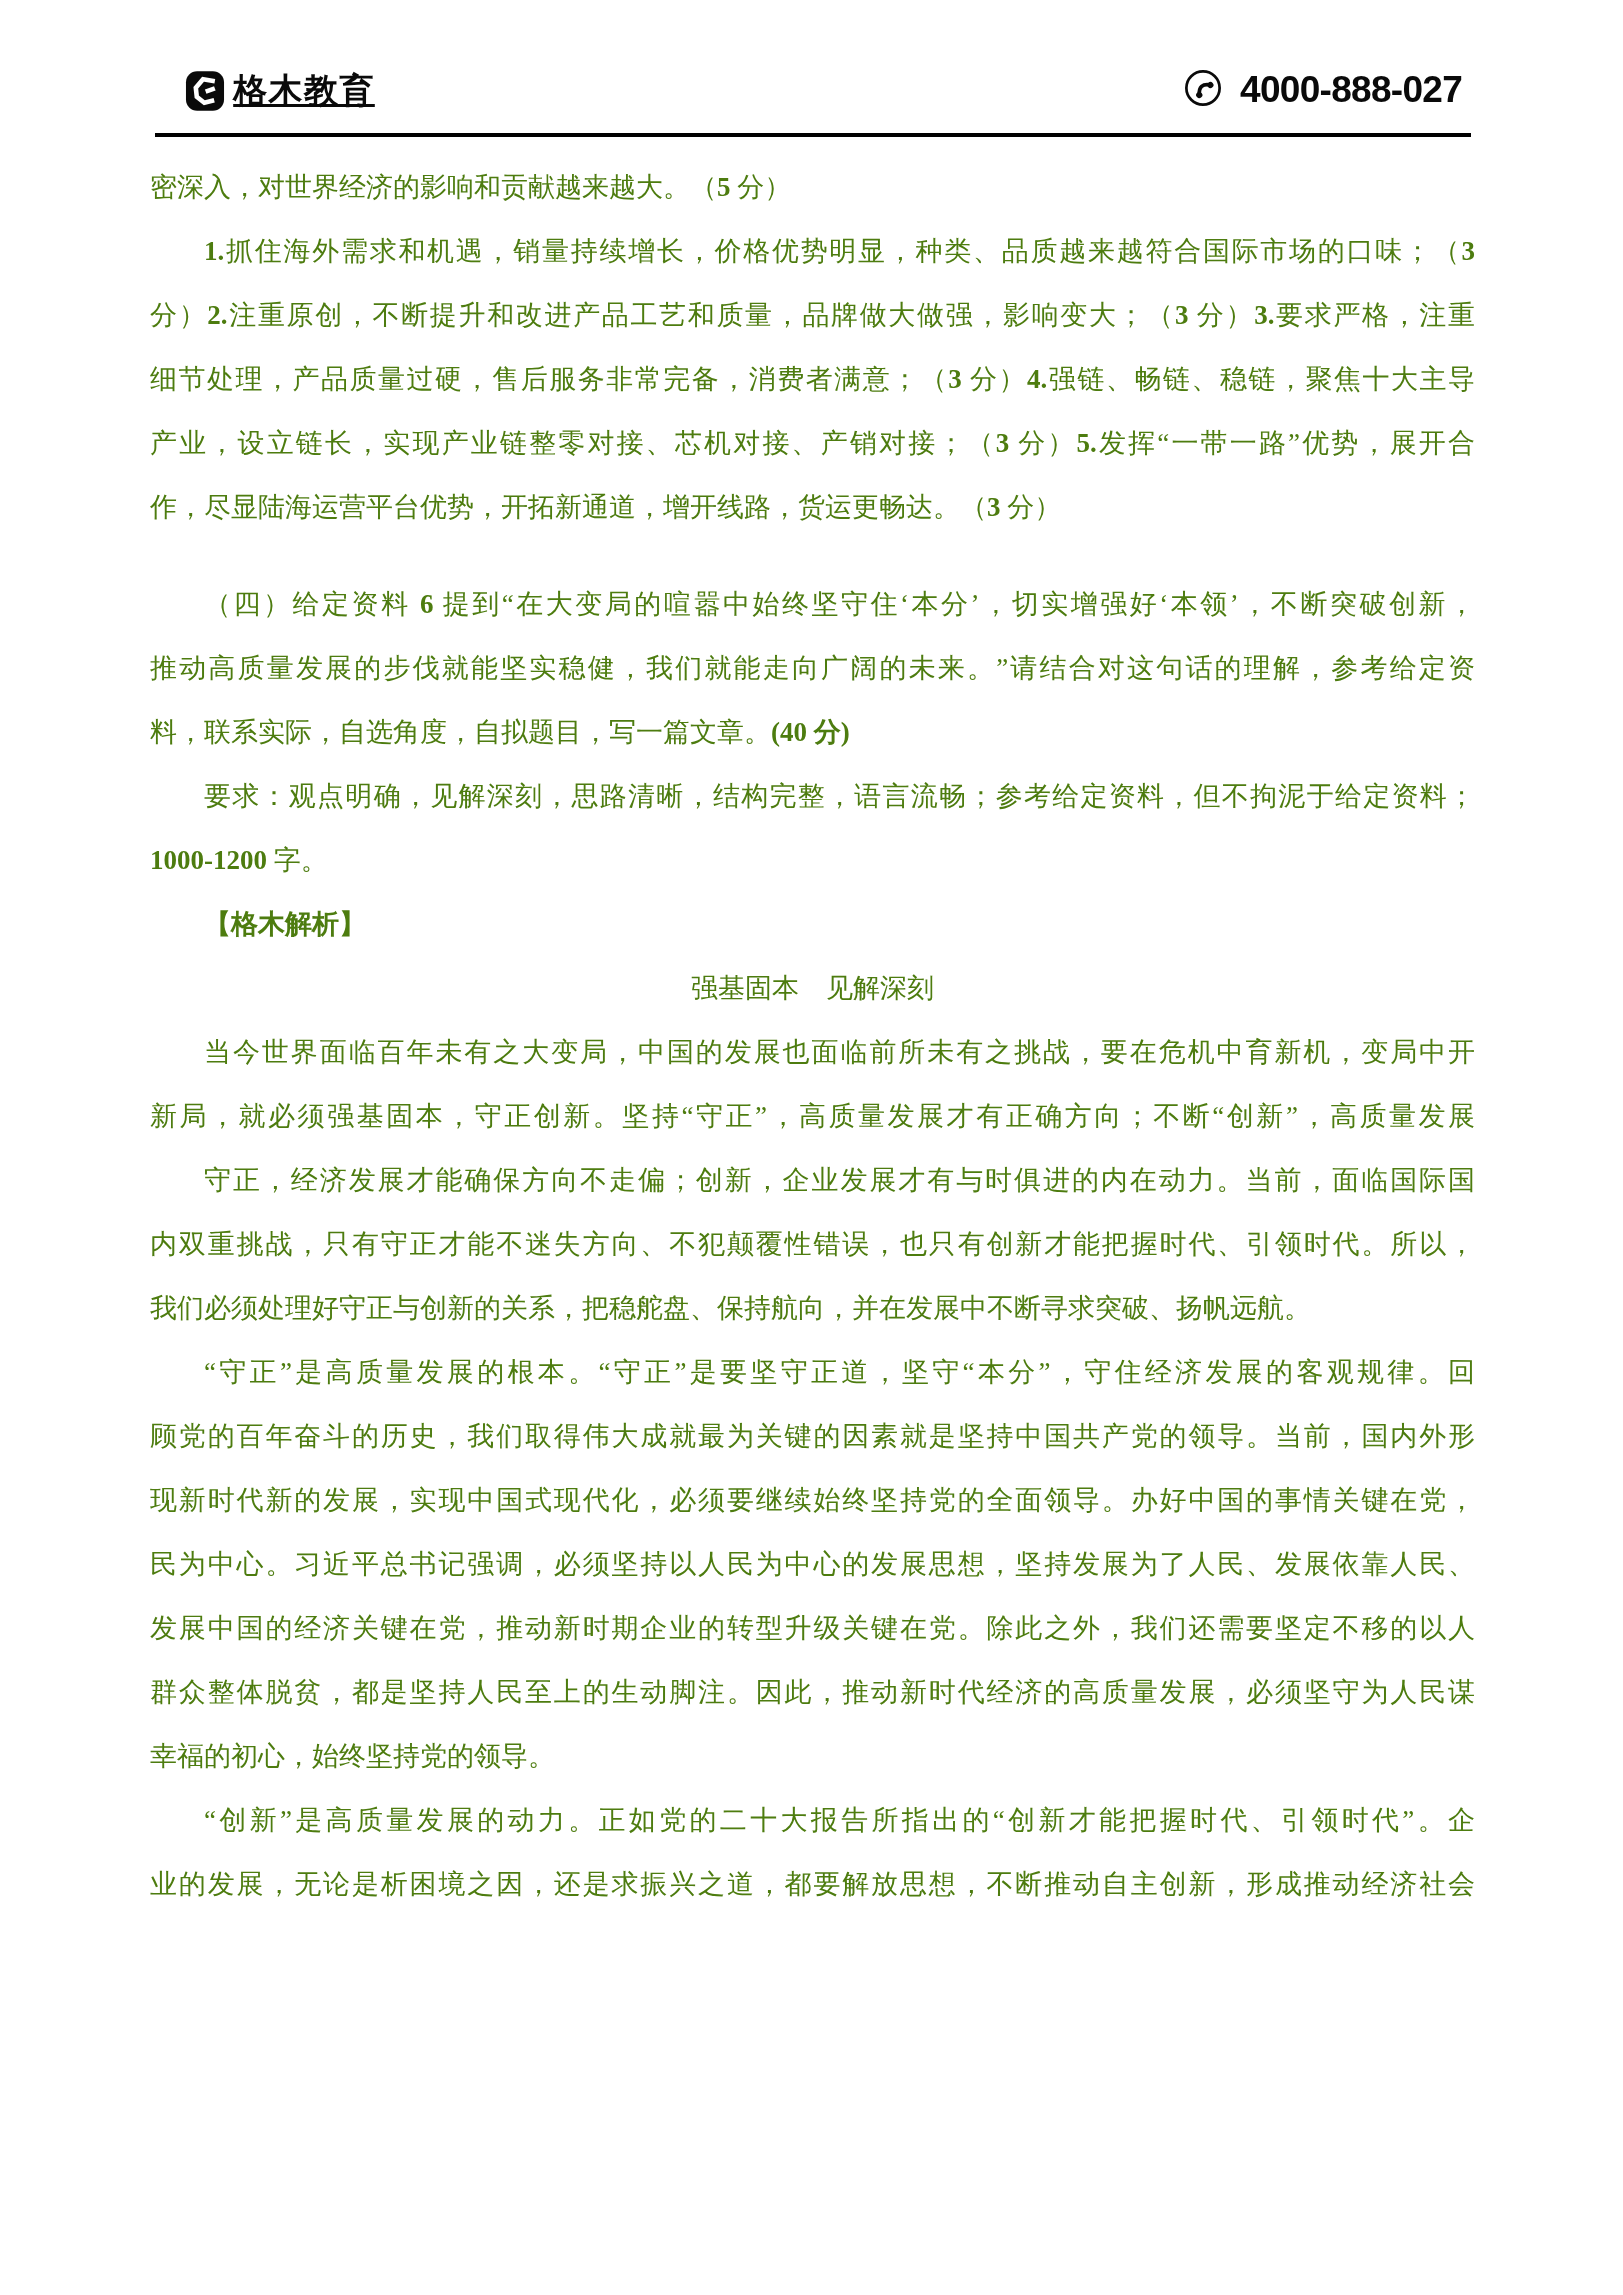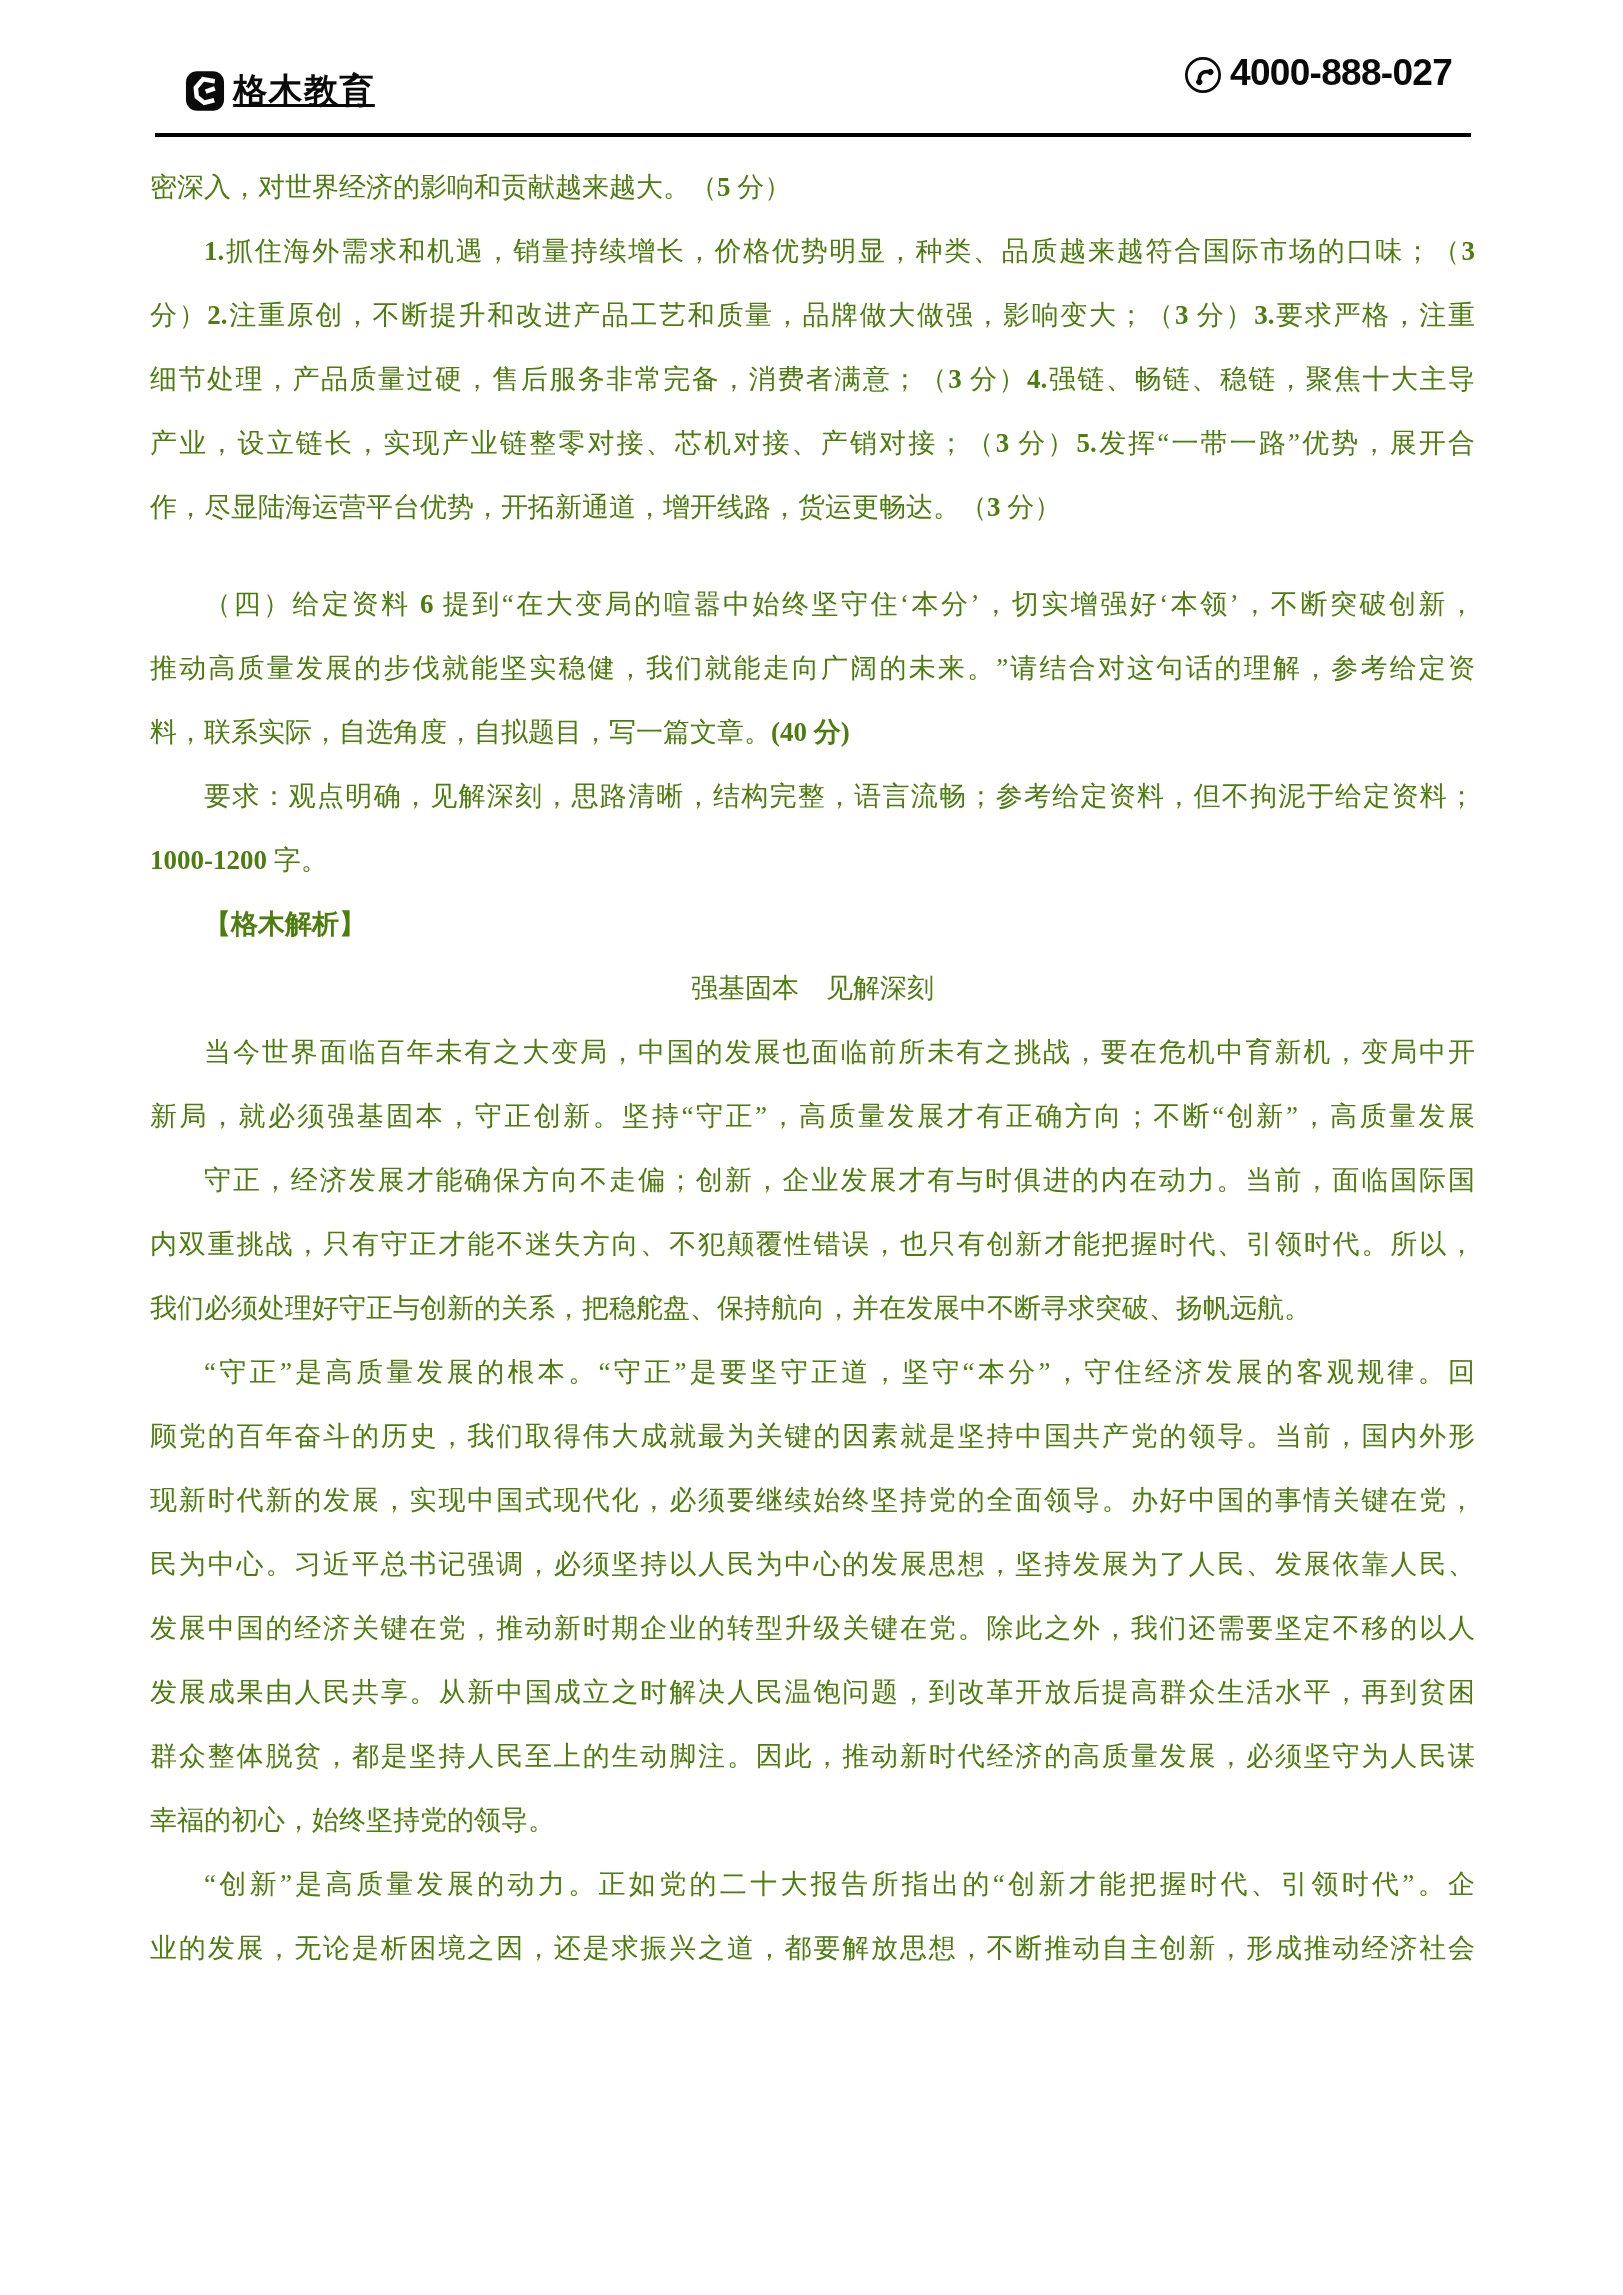--- a/index.html
+++ b/index.html
@@ -9,21 +9,21 @@
     position:relative;
     font-family:"Liberation Serif","DejaVu Serif",serif;
   }
   
   .hdr-logo{position:absolute;left:185px;top:68px;display:flex;align-items:center;gap:8.2px;}
   .logo-badge{width:40px;height:42px;display:block;}
   .logo-text{
     font-family:"Liberation Sans","DejaVu Sans",sans-serif;
     font-weight:900;font-size:34px;letter-spacing:1.4px;color:#0a0a0a;white-space:nowrap;text-decoration:underline;
   }
-  .hdr-phone{position:absolute;left:1184px;top:52px;display:flex;align-items:flex-end;gap:8px;}
+  .hdr-phone{position:absolute;left:1184px;top:69px;display:flex;align-items:flex-start;gap:18px;}
   .phone-badge{width:38px;height:38px;display:block;}
   .phone-num{
     font-family:"Liberation Sans","DejaVu Sans",sans-serif;
     font-weight:bold;font-size:37px;letter-spacing:-0.7px;color:#0a0a0a;white-space:nowrap;
   }
   .hdr-rule{position:absolute;left:155px;top:133px;width:1316px;height:4.1px;background:#000;}
   
   .doc{
     position:absolute;left:150px;top:155px;width:1325px;
     font-size:27px;line-height:64px;color:#4d7c0f;
@@ -80,19 +80,18 @@
     <div class="line fill indent"><span>当今世界面临百年未有之大变局，中国的发展也面临前所未有之挑战，要在危机中育新机，变局中开</span></div>
     <div class="line fill"><span>新局，就必须强基固本，守正创新。坚持“守正”，高质量发展才有正确方向；不断“创新”，高质量发展</span></div>
     <div class="line fill indent"><span>守正，经济发展才能确保方向不走偏；创新，企业发展才有与时俱进的内在动力。当前，面临国际国</span></div>
     <div class="line fill"><span>内双重挑战，只有守正才能不迷失方向、不犯颠覆性错误，也只有创新才能把握时代、引领时代。所以，</span></div>
     <div class="line plain"><span>我们必须处理好守正与创新的关系，把稳舵盘、保持航向，并在发展中不断寻求突破、扬帆远航。</span></div>
     <div class="line fill indent"><span>“守正”是高质量发展的根本。“守正”是要坚守正道，坚守“本分”，守住经济发展的客观规律。回</span></div>
     <div class="line fill"><span>顾党的百年奋斗的历史，我们取得伟大成就最为关键的因素就是坚持中国共产党的领导。当前，国内外形</span></div>
     <div class="line fill"><span>现新时代新的发展，实现中国式现代化，必须要继续始终坚持党的全面领导。办好中国的事情关键在党，</span></div>
     <div class="line fill"><span>民为中心。习近平总书记强调，必须坚持以人民为中心的发展思想，坚持发展为了人民、发展依靠人民、</span></div>
     <div class="line fill"><span>发展中国的经济关键在党，推动新时期企业的转型升级关键在党。除此之外，我们还需要坚定不移的以人</span></div>
-    <div class="line fill"><span>发展成果由人民共享。从新中国成立之时解决人民温饱问题，到改革开放后提高群众生活水平，再到贫困</span></div>
     <div class="line fill"><span>群众整体脱贫，都是坚持人民至上的生动脚注。因此，推动新时代经济的高质量发展，必须坚守为人民谋</span></div>
     <div class="line plain"><span>幸福的初心，始终坚持党的领导。</span></div>
     <div class="line fill indent"><span>“创新”是高质量发展的动力。正如党的二十大报告所指出的“创新才能把握时代、引领时代”。企</span></div>
     <div class="line fill"><span>业的发展，无论是析困境之因，还是求振兴之道，都要解放思想，不断推动自主创新，形成推动经济社会</span></div>
   </div>
 
 
 </body></html>

